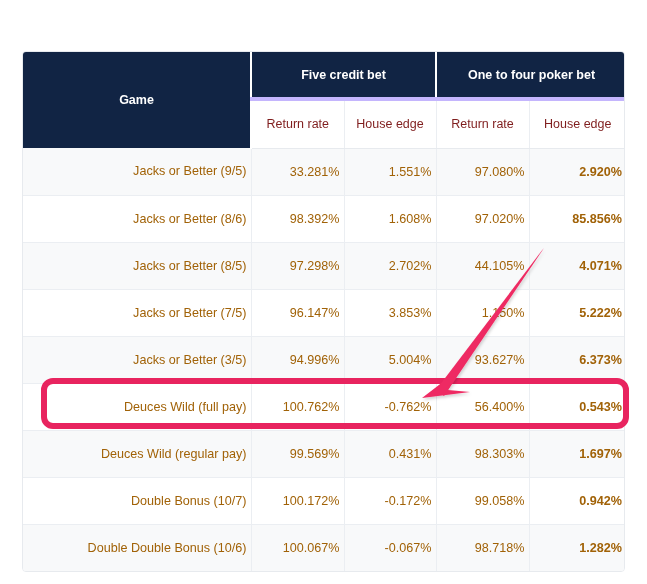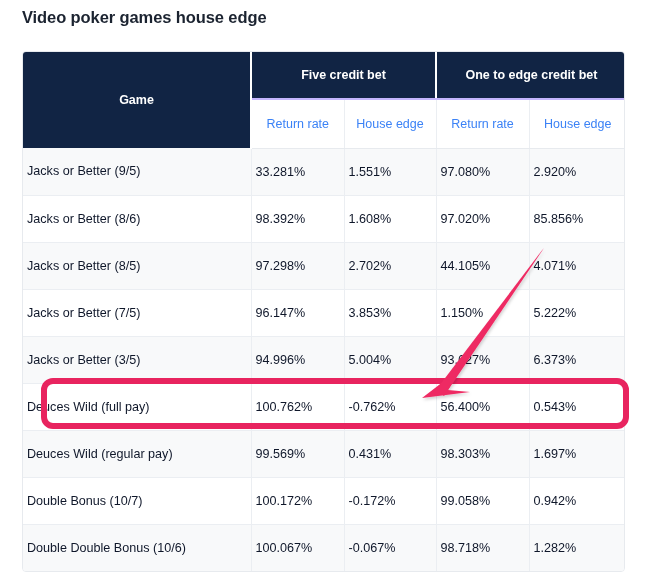--- a/index.html
+++ b/index.html
@@ -72,50 +72,50 @@
   th.game-head {
     height: 96px;
     vertical-align: middle;
     border-right: 2px solid #ffffff;
     margin-left: 32px;
   }
 
   th.group-head {
     height: 47px;
     vertical-align: middle;
-    border-bottom: 2px solid #c4b5fd;
+    border-bottom: 4px solid #c4b5fd;
     text-align: center;
   }
   th.group-head.first { border-right: 2px solid #ffffff; }
 
   th.sub-head {
     background: #ffffff;
-    color: #3b82f6;
+    color: #7f1d1d;
     font-weight: normal;
     font-size: 12.5px;
     height: 49px;
     vertical-align: middle;
     border-right: 1px solid #ebeef2;
     border-bottom: 1px solid #e7eaee;
   }
   th.sub-head.last { border-right: 0; }
 
   
   tbody td {
     height: 47px;
     font-size: 12.6px;
-    color: #0f172a;
-    text-align: left;
+    color: #a16207;
+    text-align: right;
     vertical-align: middle;
     border-right: 1px solid #ebeef2;
     border-bottom: 1px solid #ebeef2;
     padding: 0 4px;
     white-space: nowrap;
   }
-  tbody td.last-col { border-right: 0; }
+  tbody td.last-col { border-right: 0; font-weight: bold; }
   tbody tr:last-child td { border-bottom: 0; }
 
   tbody tr.stripe td { background: #f8f9fa; }
   tbody tr.plain  td { background: #ffffff; }
 
   
   .highlight-box {
     position: absolute;
     left: 41px;
     top: 378px;
@@ -135,36 +135,35 @@
     width: 647px;
     height: 584px;
     pointer-events: none;
   }
 </style>
 </head>
 <body>
 
 <div id="page">
 
-  <div class="page-title">Video poker games house edge</div>
 
   <div class="table-wrap">
     <table class="edge-table">
       <colgroup>
         <col class="c-game">
         <col class="c-rr1">
         <col class="c-he1">
         <col class="c-rr2">
         <col class="c-he2">
       </colgroup>
       <thead>
         <tr>
           <th class="game-head" rowspan="2">Game</th>
           <th class="group-head first" colspan="2">Five credit bet</th>
-          <th class="group-head" colspan="2">One to edge credit bet</th>
+          <th class="group-head" colspan="2">One to four poker bet</th>
         </tr>
         <tr>
           <th class="sub-head">Return rate</th>
           <th class="sub-head">House edge</th>
           <th class="sub-head">Return rate</th>
           <th class="sub-head last">House edge</th>
         </tr>
       </thead>
       <tbody id="table-body">
           <tr class="stripe">

